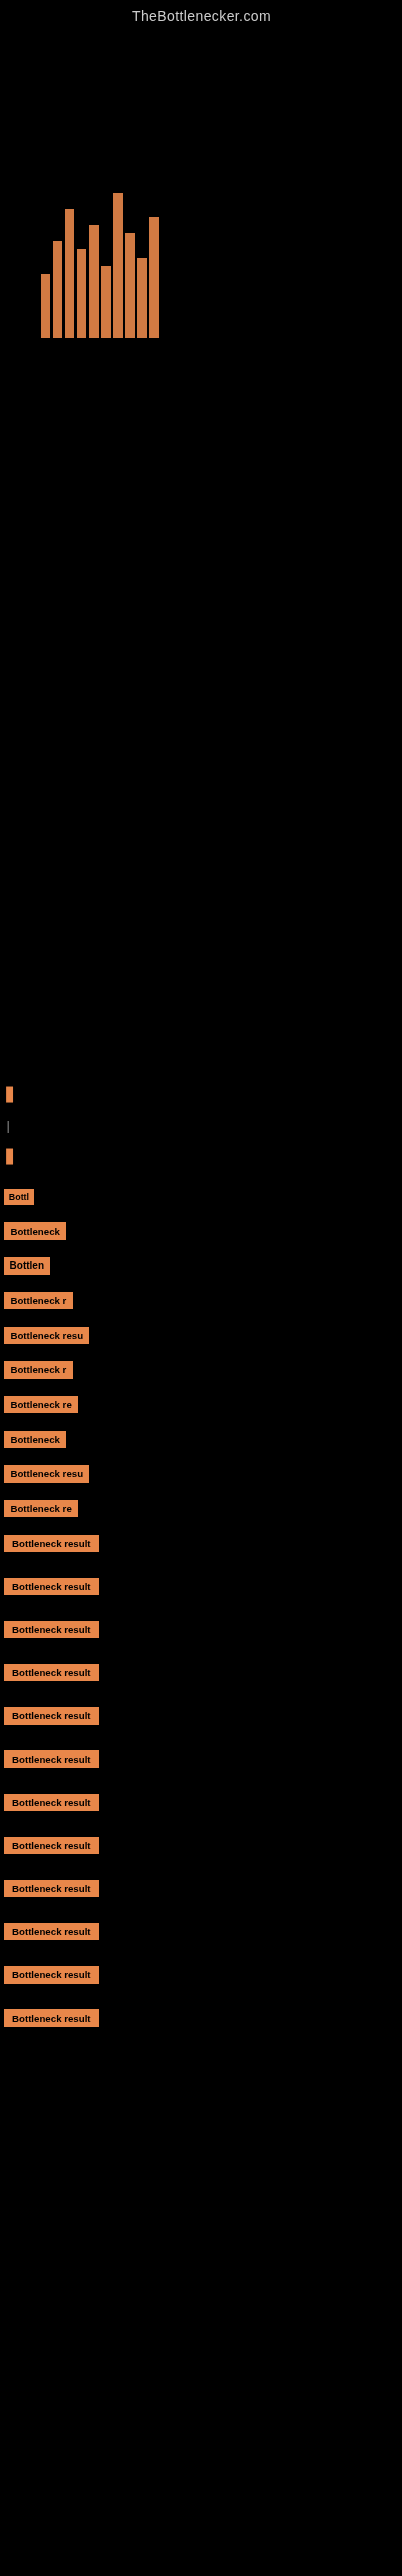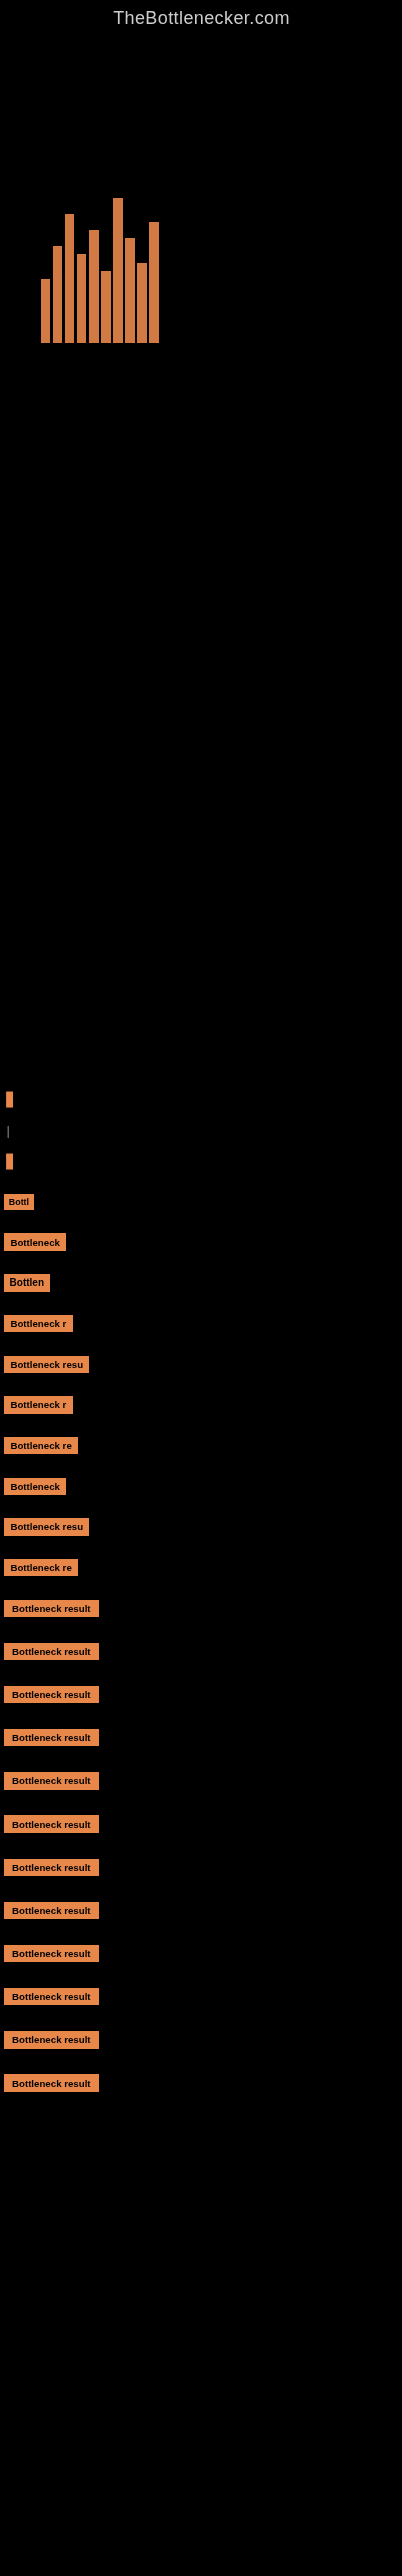--- a/index.html
+++ b/index.html
@@ -11,35 +11,35 @@
     body {
       background-color: #000000;
       width: 403px;
       min-height: 2576px;
       font-family: Arial, sans-serif;
       position: relative;
     }
 
     .site-title {
       color: #cccccc;
-      font-size: 18px;
+      font-size: 14px;
       text-align: center;
       padding-top: 8px;
       padding-bottom: 8px;
       letter-spacing: 0.4px;
     }
 
     .bottleneck-badge {
       background-color: #e8874a;
       color: #000000;
       font-size: 9.7px;
       font-weight: bold;
       padding: 3.2px 6.4px;
       display: inline-block;
-      margin-bottom: 12px;
+      margin-bottom: 6px;
       white-space: nowrap;
     }
 
     .bottleneck-badge-wider {
       background-color: #e8874a;
       color: #000000;
       font-size: 9.7px;
       font-weight: bold;
       padding: 3.2px 8px;
       display: inline-block;

